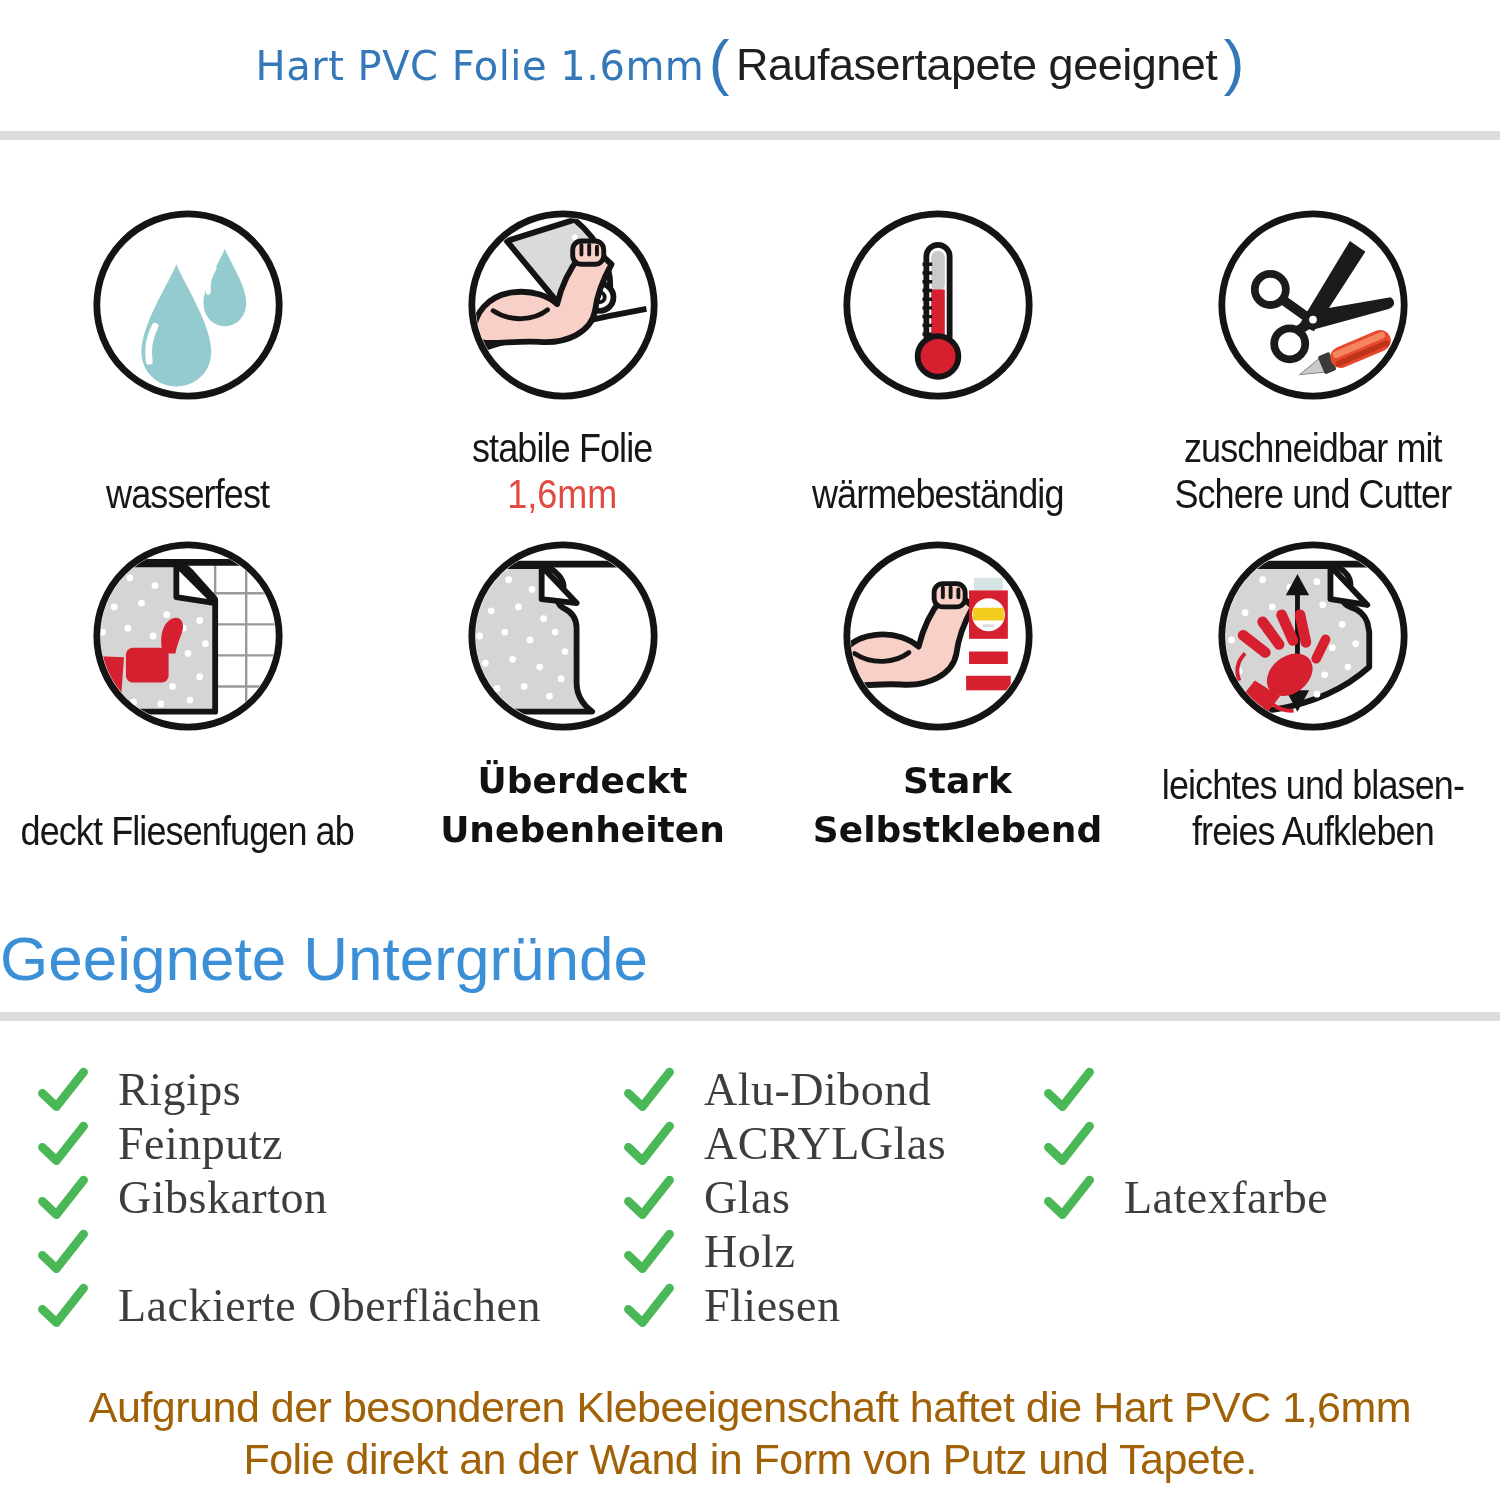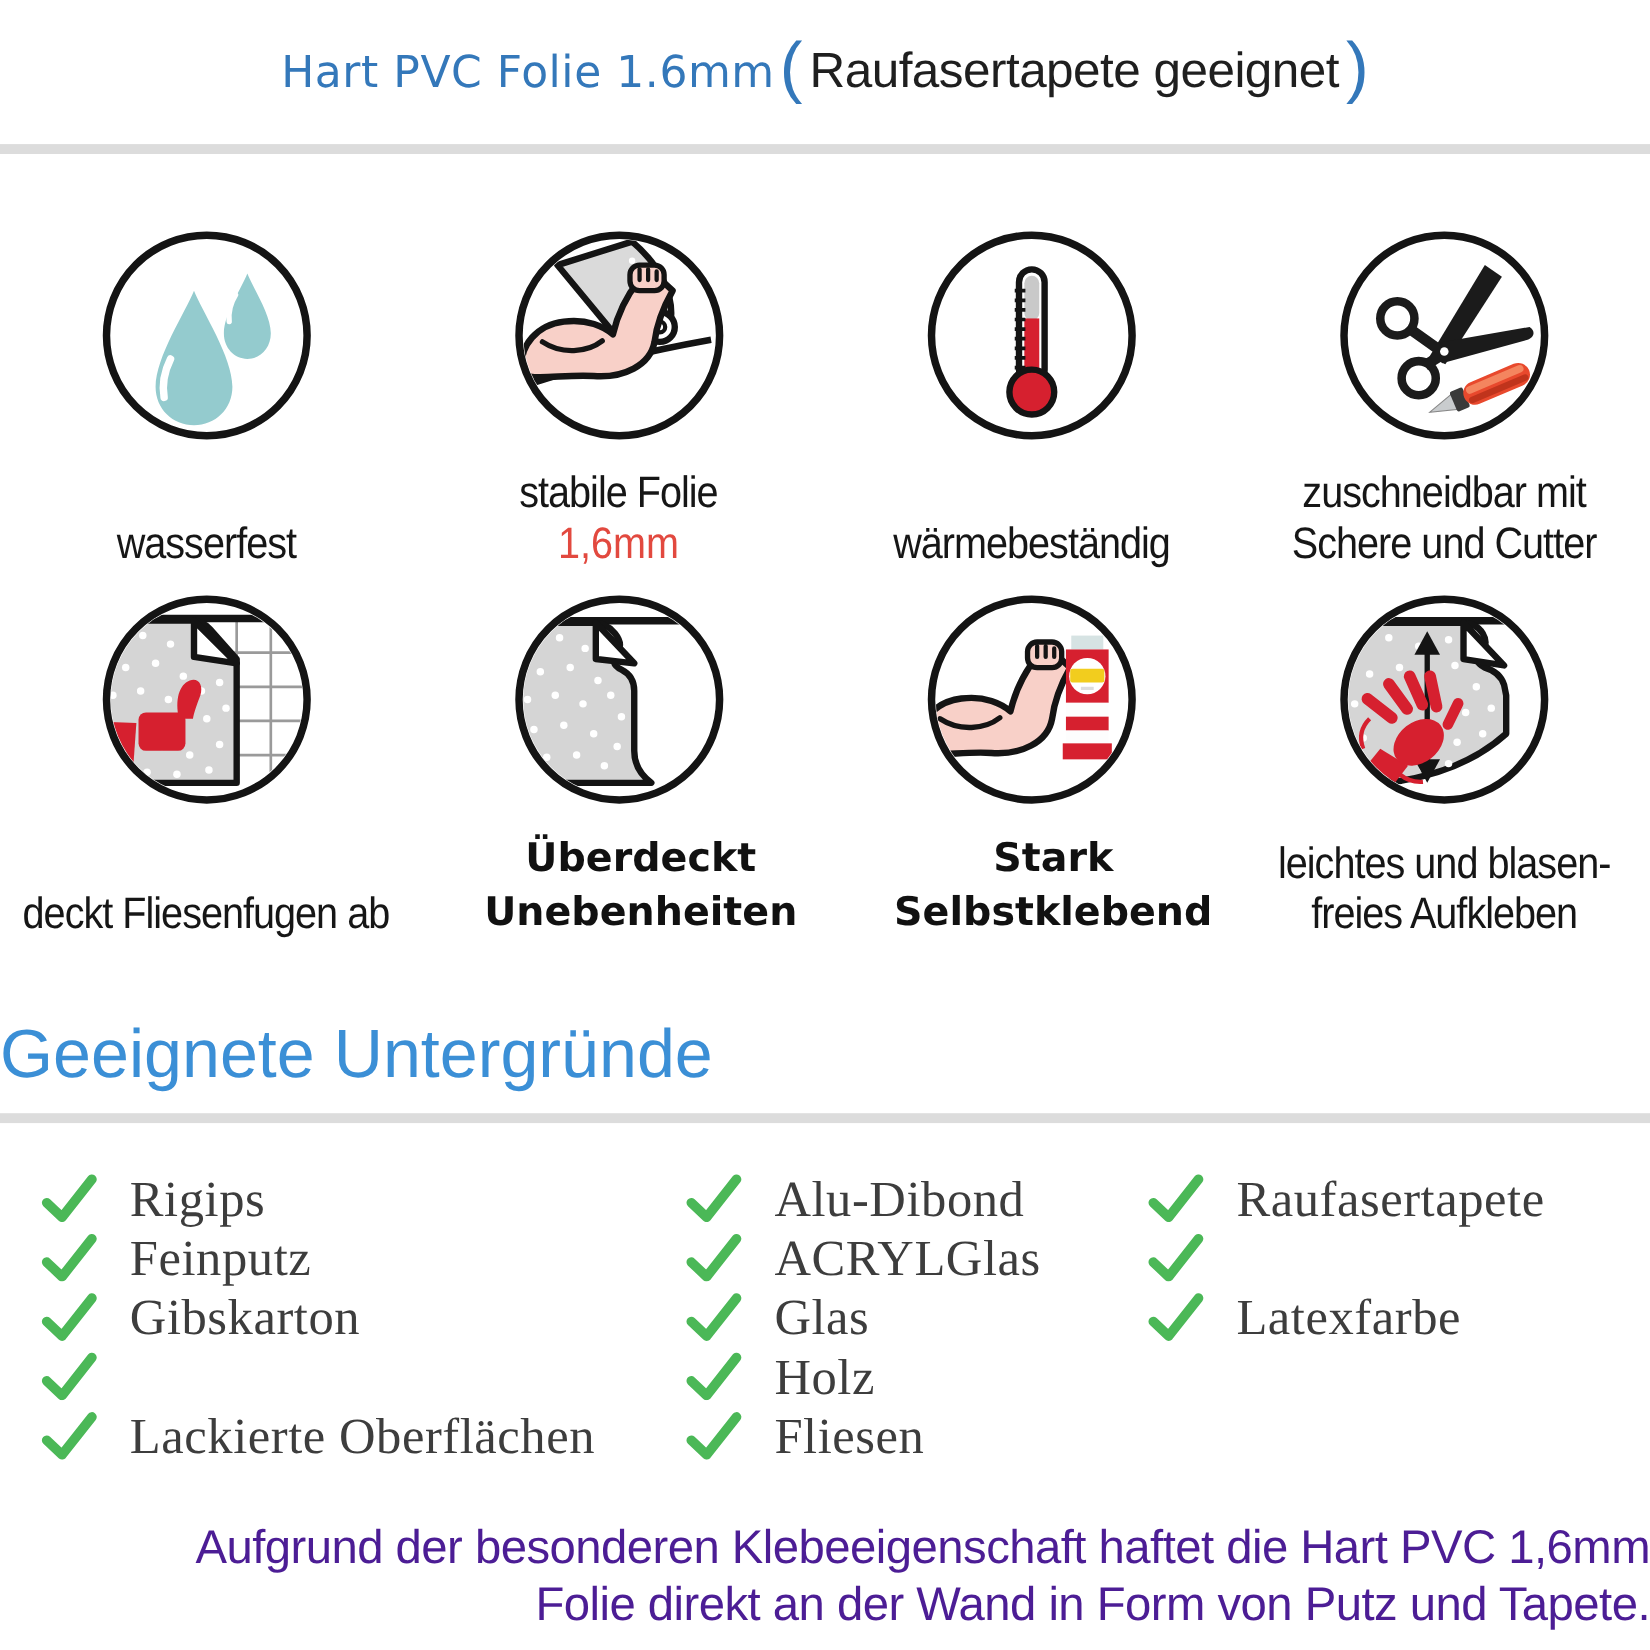--- a/index.html
+++ b/index.html
@@ -30,22 +30,22 @@
   .section-title{position:absolute;top:923px;left:0;width:1500px;text-align:left;
     font-size:62px;color:#3b8fd6;}
   
   .substrates{position:absolute;top:1062px;left:36px;display:grid;
     grid-template-columns:586px 420px 440px;align-items:start;}
   .sub-col{display:flex;flex-direction:column;}
   .sub-item{display:flex;align-items:center;height:54px;font-family:Liberation Serif, serif;}
   .sub-item svg{width:54px;height:44px;margin-right:28px;flex:none;}
   .sub-item span{font-size:46px;color:#3d3d3d;letter-spacing:.5px;white-space:nowrap;}
   
-  .footer{position:absolute;top:1382px;left:0;width:1500px;text-align:right;
-    font-size:43px;color:#4c1d95;letter-spacing:-.5px;line-height:1.2;}
+  .footer{position:absolute;top:1382px;left:0;width:1500px;text-align:center;
+    font-size:43px;color:#a16207;letter-spacing:-.5px;line-height:1.2;}
 </style>
 </head>
 <body>
 
 <div class="title-wrap">
   <span class="title-main">Hart PVC Folie 1.6mm</span>
   <span class="title-paren">(</span>
   <span class="title-note">Raufasertapete geeignet</span>
   <span class="title-paren">)</span>
 </div>
@@ -387,21 +387,20 @@
         </svg>
       <span>Fliesen</span>
     </div>
   </div>
 
   <div class="sub-col">
     <div class="sub-item">
       <svg viewBox="0 0 72 60">
           <path d="M8,36 L27,54 L64,7" stroke="#4bb857" stroke-width="12" fill="none" stroke-linecap="round" stroke-linejoin="round"></path>
         </svg>
-      <span>Raufasertapete</span>
     </div>
     <div class="sub-item">
       <svg viewBox="0 0 72 60">
           <path d="M8,36 L27,54 L64,7" stroke="#4bb857" stroke-width="12" fill="none" stroke-linecap="round" stroke-linejoin="round"></path>
         </svg>
     </div>
     <div class="sub-item">
       <svg viewBox="0 0 72 60">
           <path d="M8,36 L27,54 L64,7" stroke="#4bb857" stroke-width="12" fill="none" stroke-linecap="round" stroke-linejoin="round"></path>
         </svg>

